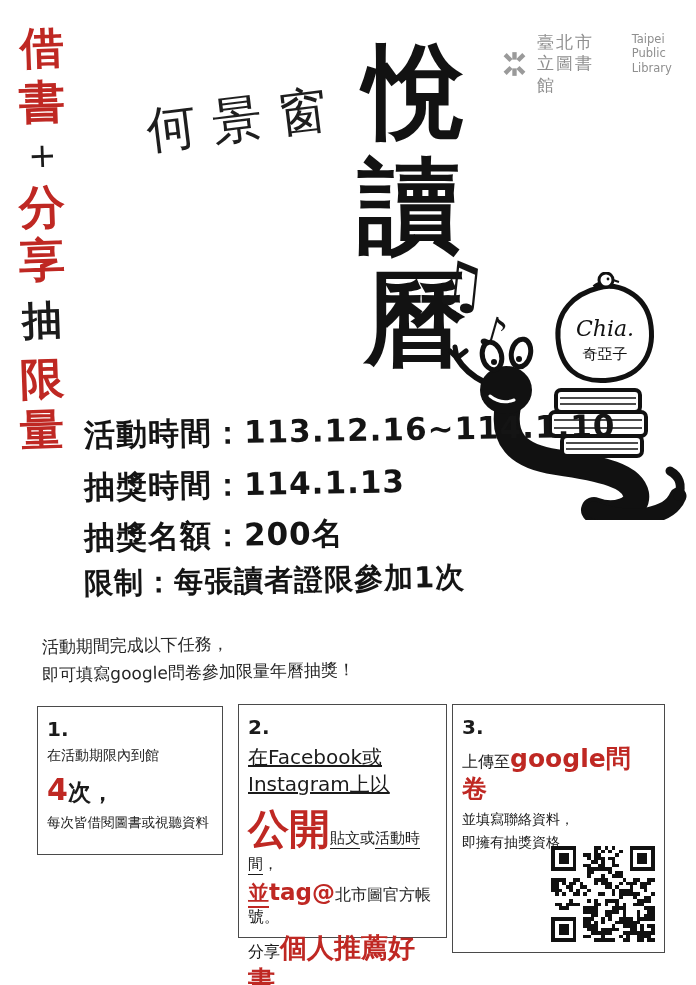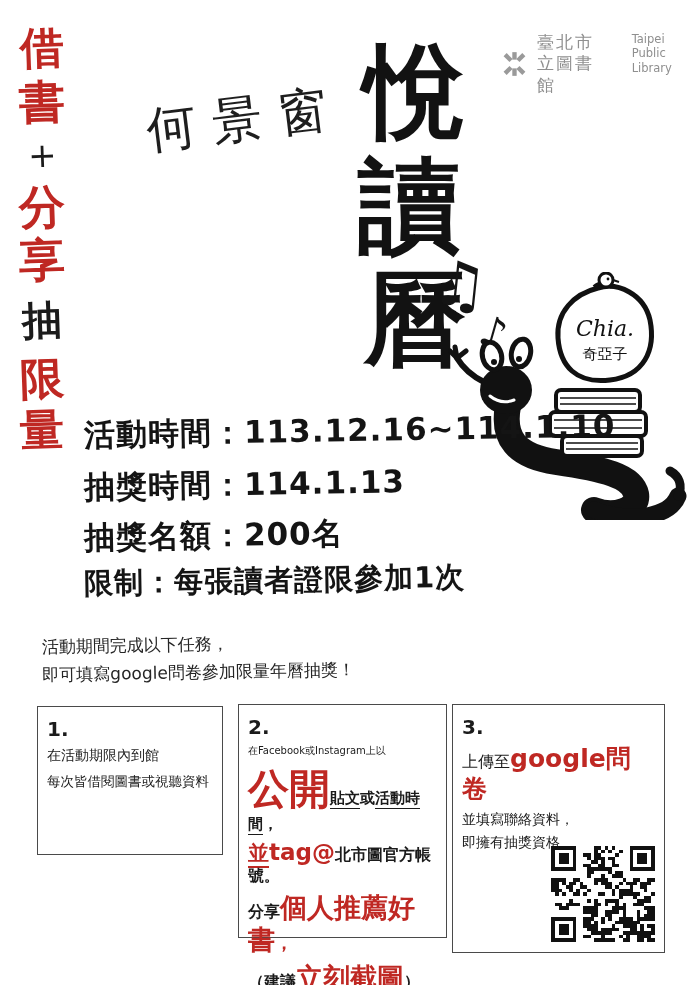--- a/index.html
+++ b/index.html
@@ -63,21 +63,21 @@
   .box3{left:452px; top:704px; width:213px; height:249px;}
   .t-num{font-size:20px; font-weight:700; margin-bottom:5px;}
   .t-line{font-size:14px; line-height:1.35; margin-bottom:7px; font-weight:500;}
   .t-row{margin-bottom:6px; line-height:1.2;}
   .big-red{color:var(--red); font-weight:700;}
   .u{border-bottom:1.5px solid var(--ink); padding-bottom:1px;}
   .u-red{border-bottom:2px solid var(--red); padding-bottom:1px;}
   .box1 .n-big{font-size:30px;}
   .box1 .n-after{font-size:23px; font-weight:700;}
   .box2 .seg-public{font-size:41px;}
-  .box2 .seg-small{font-size:15px; font-weight:700;}
+  .box2 .seg-small{font-size:15px; font-weight:400;}
   .box2 .seg-rec{font-size:27px;}
   .box2 .seg-and{font-size:21px;}
   .box2 .seg-tag{font-size:23px;}
   .box2 .seg-shot{font-size:27px;}
   .box3 .red-line{color:var(--red); font-weight:500; font-size:13.5px;}
   .box3 .seg-google{font-size:25px;}
   .qr{position:absolute; right:9px; bottom:10px; width:104px; height:96px;}
 </style>
 </head>
 <body>
@@ -163,26 +163,29 @@
   <div class="detail d-3">限制：每張讀者證限參加1次</div>
 
   <div class="intro">
     <div>活動期間完成以下任務，</div>
     <div>即可填寫google問卷參加限量年曆抽獎！</div>
   </div>
 
   <div class="box box1">
     <div class="t-num">1.</div>
     <div class="t-line">在活動期限內到館</div>
-    <div class="t-line" style="font-size:13.5px;">每次皆借閱圖書或視聽資料</div>
+    <div class="t-row">
+      <span class="big-red n-big">4</span><span class="n-after">次，</span>
+    </div>
+    <div class="t-line" style="font-size:13.5px;font-family:Liberation Serif, serif;">每次皆借閱圖書或視聽資料</div>
   </div>
 
   <div class="box box2">
     <div class="t-num">2.</div>
-    <div class="t-line" style="font-size:10px;">在Facebook或Instagram上以</div>
+    <div class="t-line" style="font-size:20px;text-decoration:underline;">在Facebook或Instagram上以</div>
     <div class="t-row">
       <span class="big-red seg-public">公開</span><span class="seg-small u">貼文</span><span class="seg-small">或</span><span class="seg-small u">活動時間</span><span class="seg-small">，</span>
     </div>
     <div class="t-row">
       <span class="big-red seg-and u-red">並</span><span class="big-red seg-tag">tag@</span><span class="seg-small" style="font-size:16px;">北市圖官方帳號</span><span class="seg-small">。</span>
     </div>
     <div class="t-row">
       <span class="seg-small" style="font-size:16px;">分享</span><span class="big-red seg-rec">個人推薦好書</span><span class="big-red" style="font-size:18px;">，</span>
     </div>
     <div class="t-row">

